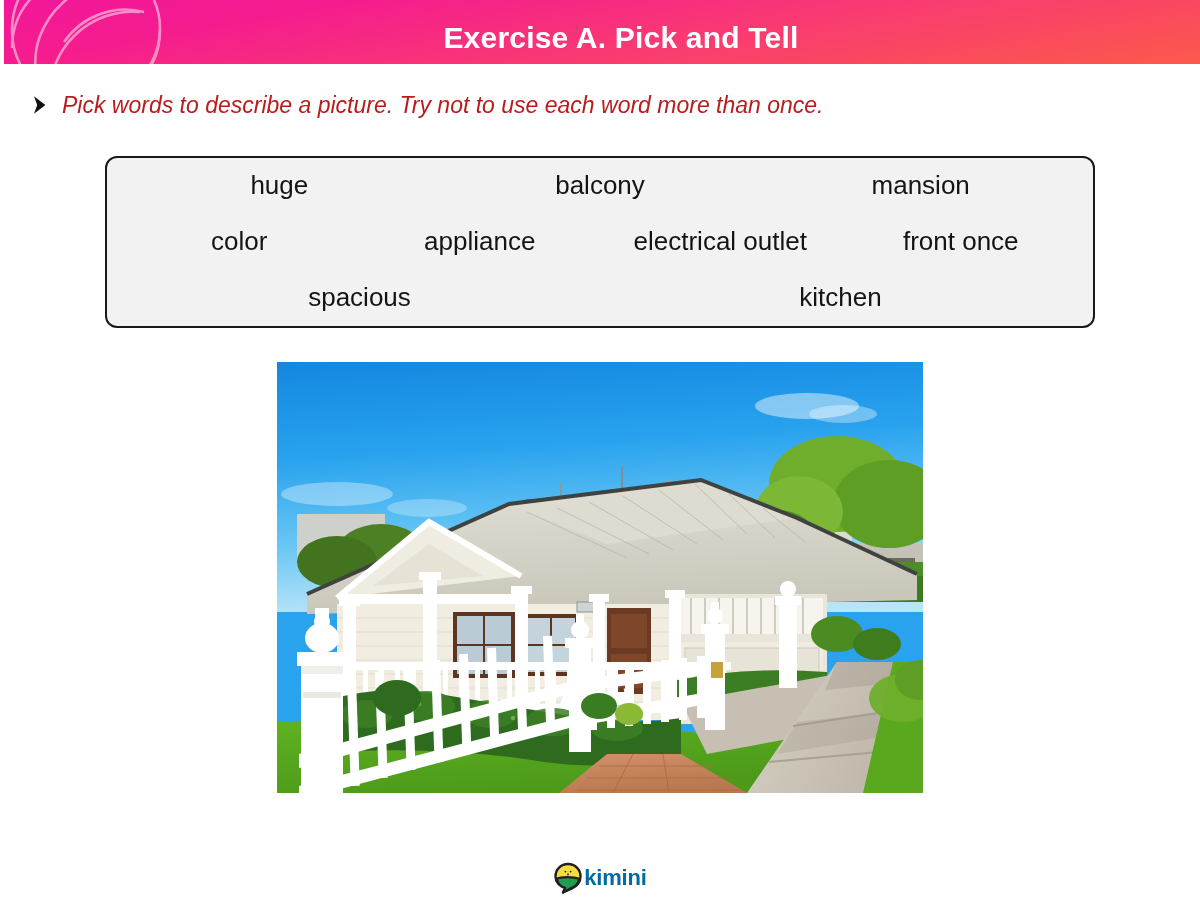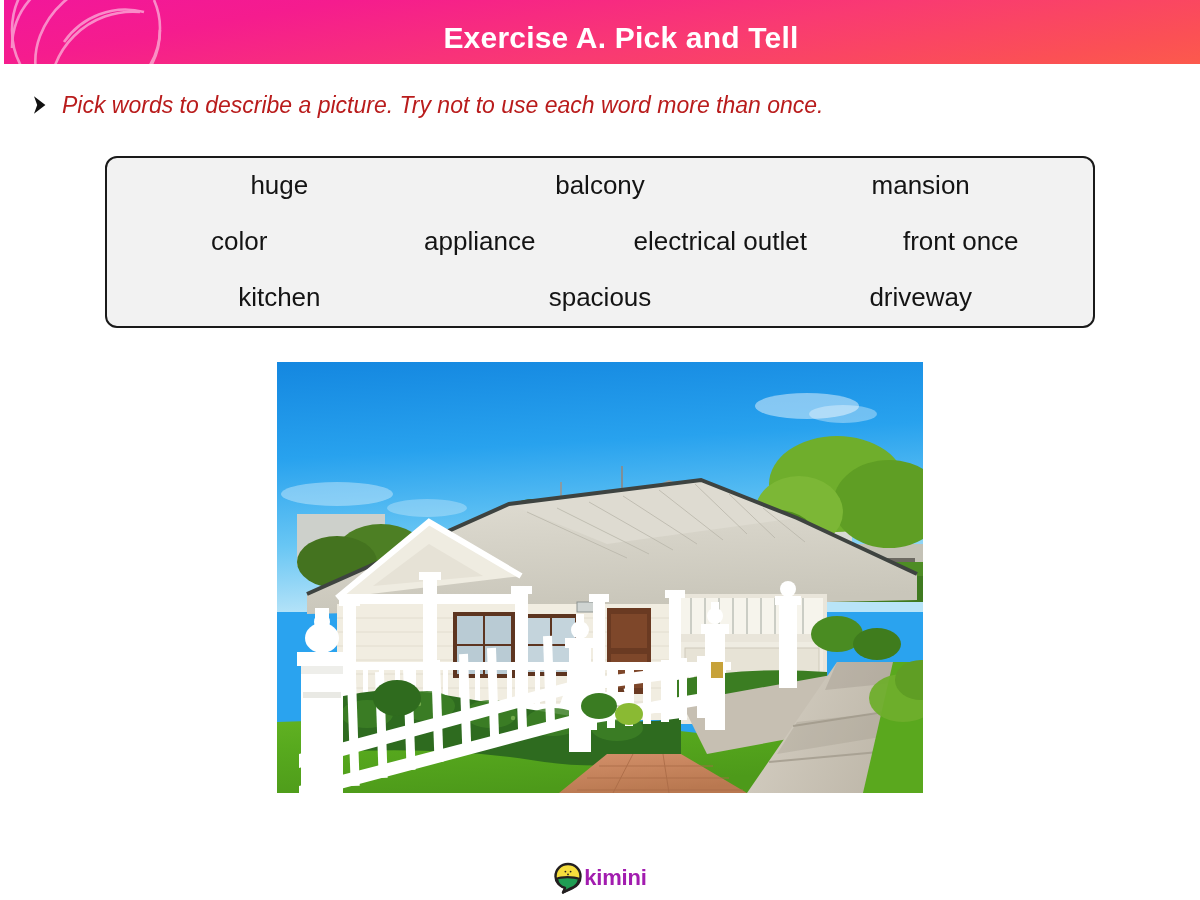--- a/index.html
+++ b/index.html
@@ -127,21 +127,21 @@
   }
   .footer-mark {
     width: 30px;
     height: 32px;
     display: block;
     margin-right: 1px;
   }
   .footer-word {
     font-size: 22px;
     font-weight: bold;
-    color: #a21caf;
+    color: #0369a1;
     letter-spacing: -.2px;
   }
 </style>
 </head>
 <body>
 
 <div class="header">
   <svg class="header-logo-mark" viewBox="0 0 200 200" aria-hidden="true">
     <g fill="none" stroke="#ffffff" stroke-width="2.6" opacity="0.9">
       <path d="M168 96c0 41-33 74-74 74S20 137 20 96 53 22 94 22c20 0 38 8 52 21"></path>
@@ -168,23 +168,22 @@
     <span class="wb-cell">balcony</span>
     <span class="wb-cell">mansion</span>
   </div>
   <div class="wb-row">
     <span class="wb-cell">color</span>
     <span class="wb-cell">appliance</span>
     <span class="wb-cell">electrical outlet</span>
     <span class="wb-cell">front once</span>
   </div>
   <div class="wb-row">
+    <span class="wb-cell">spacious</span>
     <span class="wb-cell">kitchen</span>
-    <span class="wb-cell">spacious</span>
-    <span class="wb-cell">driveway</span>
   </div>
 </div>
 
 <div class="photo">
   <svg width="646" height="431" viewBox="0 0 646 431">
     <defs>
       <linearGradient id="sky" x1="0" y1="0" x2="0.15" y2="1">
         <stop offset="0%" stop-color="#1487e0"></stop>
         <stop offset="38%" stop-color="#28a2ee"></stop>
         <stop offset="72%" stop-color="#68c6f4"></stop>

